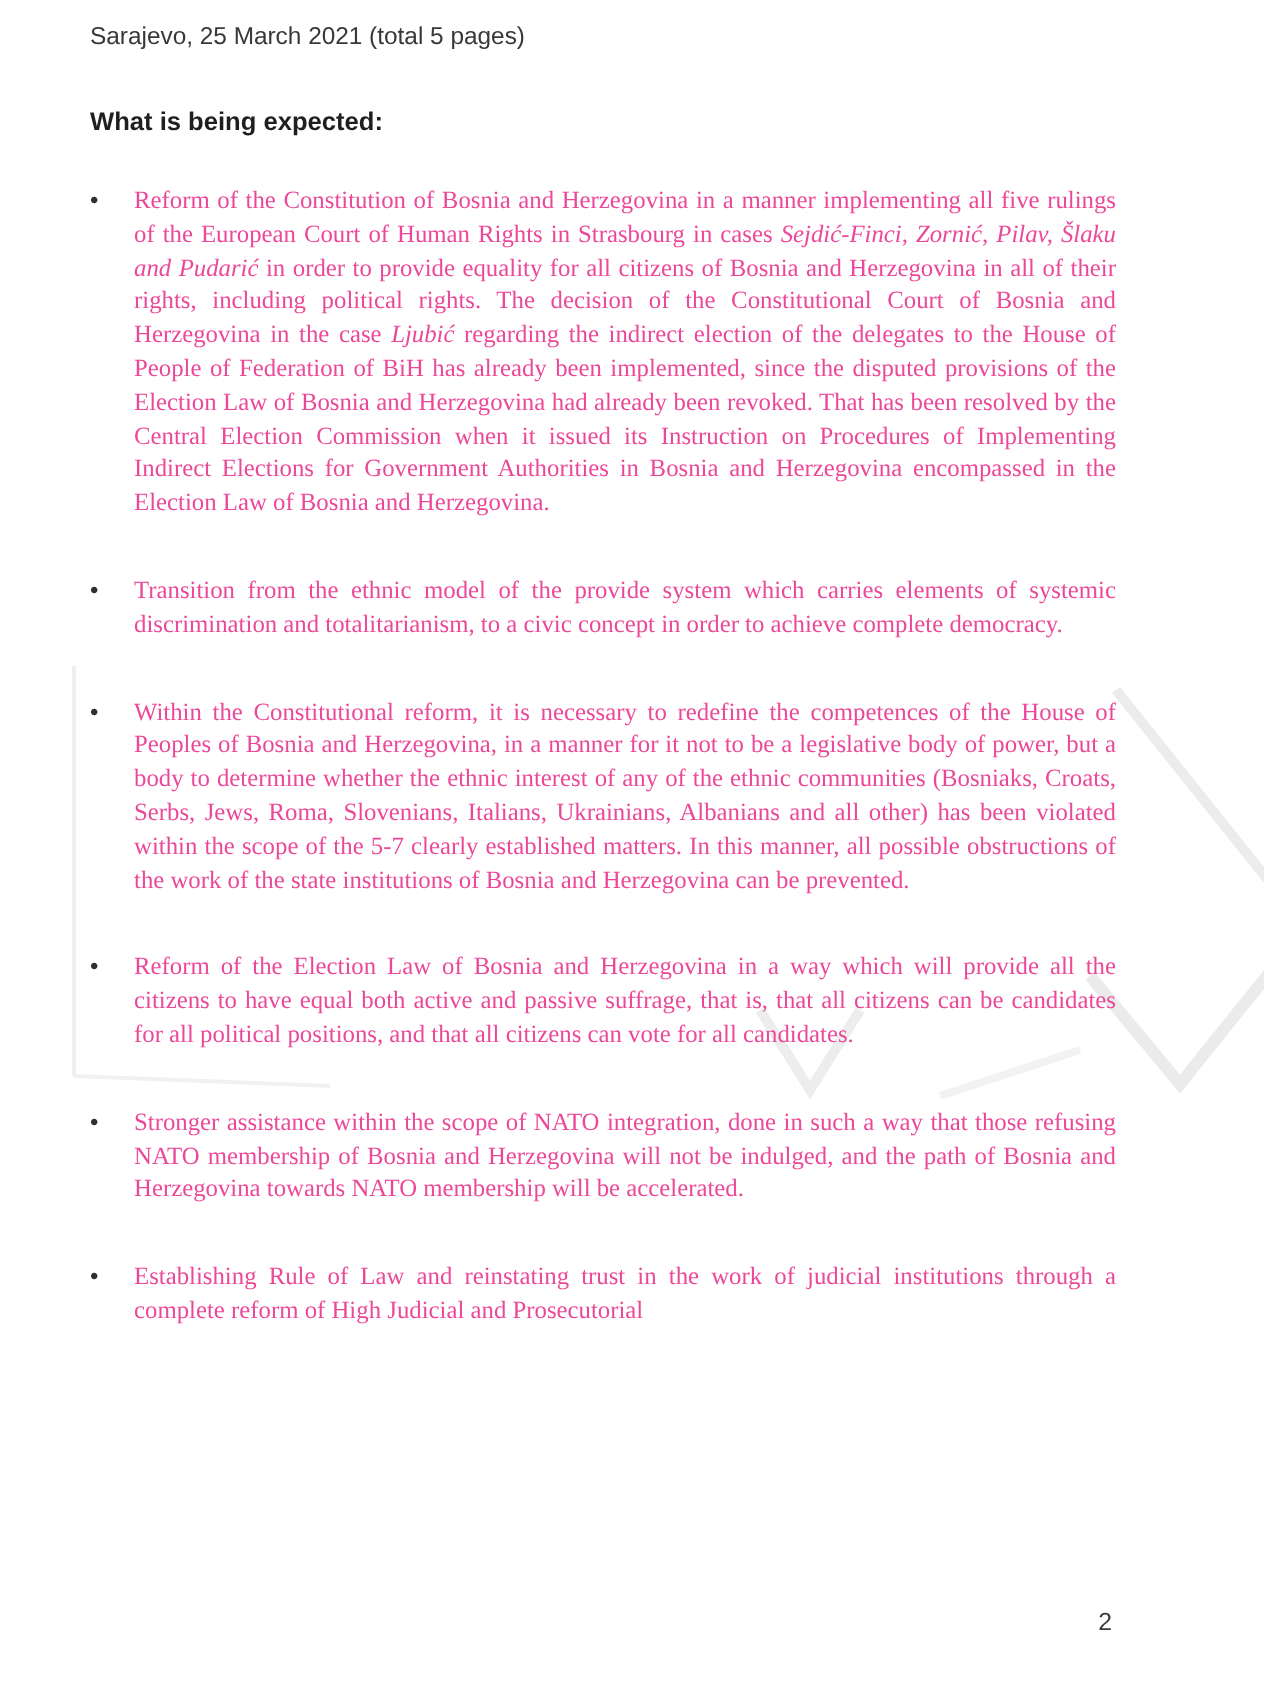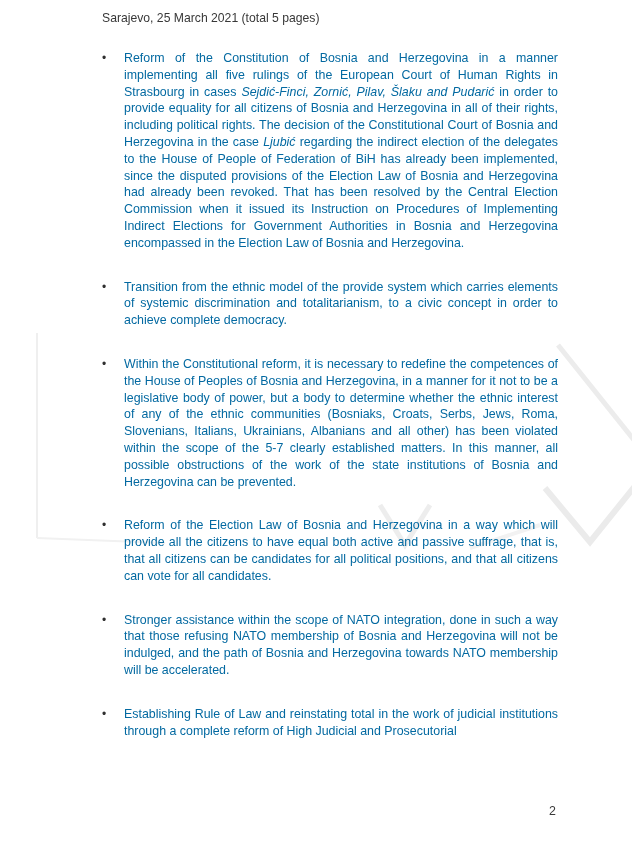--- a/index.html
+++ b/index.html
@@ -6,21 +6,21 @@
     margin: 0;
     padding: 0;
     background: #ffffff;
   }
   .page {
     position: relative;
     width: 632px;
     height: 851px;
     box-sizing: border-box;
     background: #ffffff;
-    padding: 10px 74px 0 102px;
+    padding: 10px 74px 0 45px;
     font-family: "Liberation Sans", "DejaVu Sans", sans-serif;
     color: #2f2f2f;
     overflow: hidden;
   }
   .watermark {
     position: absolute;
     left: 0; top: 0;
     width: 632px; height: 851px;
     pointer-events: none;
     z-index: 0;
@@ -54,21 +54,22 @@
     font-size: 12px;
     line-height: 16.8px;
     color: #2f2f2f;
   }
   .bullet-text {
     flex: 1;
     margin: 0;
     font-size: 12.4px;
     line-height: 16.8px;
     text-align: justify;
-    color: #0369a1;
+    color: #ec4899;
+    font-family: Liberation Serif, serif;
   }
   .bullet-text i {
     font-style: italic;
   }
   .page-number {
     position: absolute;
     top: 804px;
     right: 76px;
     font-size: 12.4px;
     color: #3a3a3a;
@@ -86,20 +87,21 @@
     <line x1="558" y1="345" x2="634" y2="440" stroke="#ececec" stroke-width="5"></line>
     <polyline points="380,505 405,545 430,505" fill="none" stroke="#ededed" stroke-width="5"></polyline>
     <polyline points="545,488 590,542 635,486" fill="none" stroke="#ebebeb" stroke-width="6"></polyline>
     <line x1="470" y1="548" x2="540" y2="525" stroke="#f2f2f2" stroke-width="4"></line>
   </svg>
 
   <div class="content">
 
     <p class="date-line">Sarajevo, 25 March 2021 (total 5 pages)</p>
 
+    <p class="section-heading">What is being expected:</p>
 
     <div class="bullet-list">
 
       <div class="bullet-item">
         <span class="bullet-marker">•</span>
         <p class="bullet-text"><span>Reform of the Constitution of Bosnia and Herzegovina in a manner implementing all five rulings of the European Court of Human Rights in Strasbourg in cases </span><i>Sejdić-Finci, Zornić, Pilav, Šlaku and Pudarić</i><span> in order to provide equality for all citizens of Bosnia and Herzegovina in all of their rights, including political rights. The decision of the Constitutional Court of Bosnia and Herzegovina in the case </span><i>Ljubić</i><span> regarding the indirect election of the delegates to the House of People of Federation of BiH has already been implemented, since the disputed provisions of the Election Law of Bosnia and Herzegovina had already been revoked. That has been resolved by the Central Election Commission when it issued its Instruction on Procedures of Implementing Indirect Elections for Government Authorities in Bosnia and Herzegovina encompassed in the Election Law of Bosnia and Herzegovina.</span></p>
       </div>
 
       <div class="bullet-item">
         <span class="bullet-marker">•</span>
@@ -116,21 +118,21 @@
         <p class="bullet-text">Reform of the Election Law of Bosnia and Herzegovina in a way which will provide all the citizens to have equal both active and passive suffrage, that is, that all citizens can be candidates for all political positions, and that all citizens can vote for all candidates.</p>
       </div>
 
       <div class="bullet-item">
         <span class="bullet-marker">•</span>
         <p class="bullet-text">Stronger assistance within the scope of NATO integration, done in such a way that those refusing NATO membership of Bosnia and Herzegovina will not be indulged, and the path of Bosnia and Herzegovina towards NATO membership will be accelerated.</p>
       </div>
 
       <div class="bullet-item">
         <span class="bullet-marker">•</span>
-        <p class="bullet-text">Establishing Rule of Law and reinstating total in the work of judicial institutions through a complete reform of High Judicial and Prosecutorial</p>
+        <p class="bullet-text">Establishing Rule of Law and reinstating trust in the work of judicial institutions through a complete reform of High Judicial and Prosecutorial</p>
       </div>
 
     </div>
 
   </div>
 
   <span class="page-number">2</span>
 
 </div>
 

